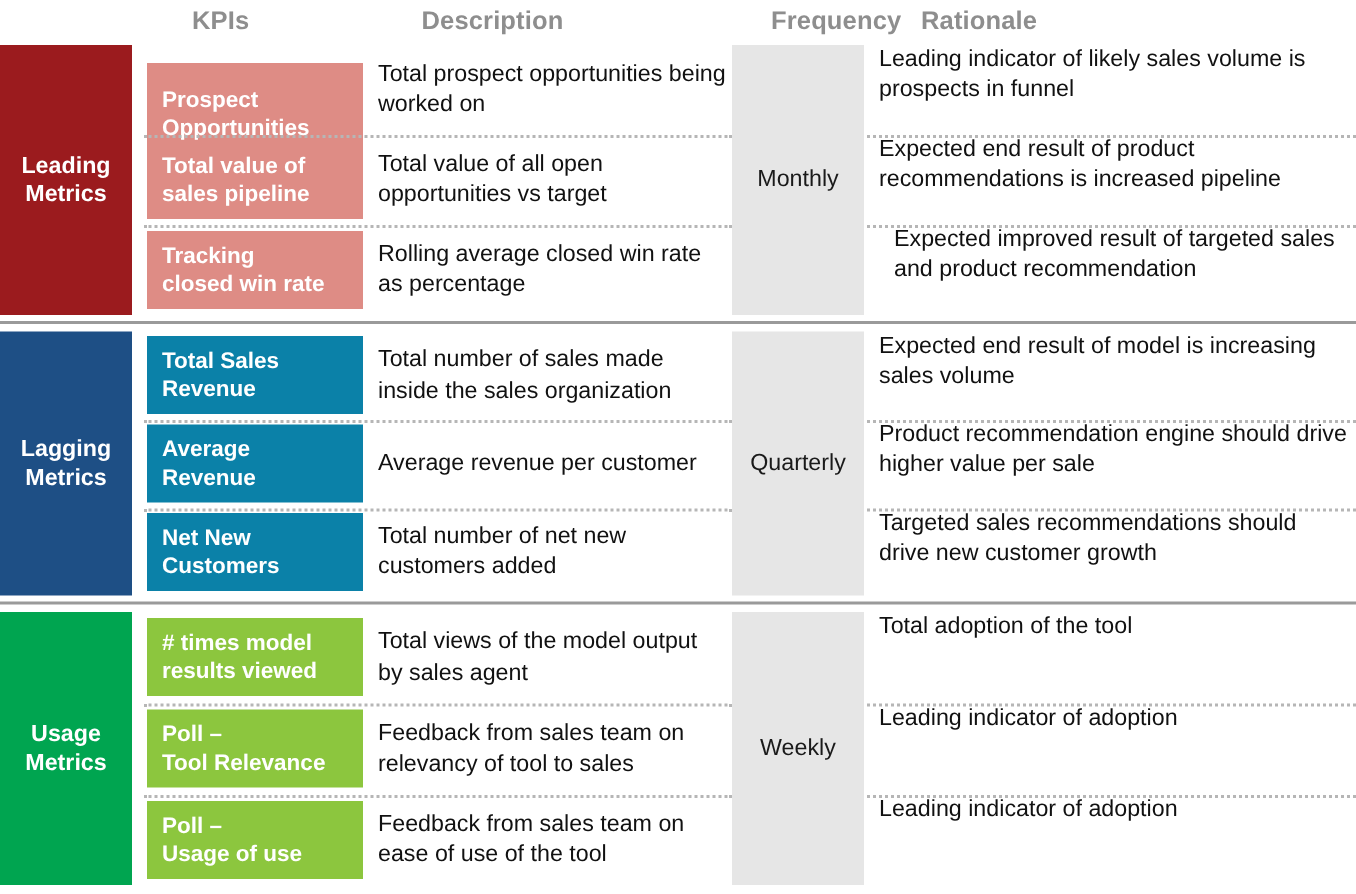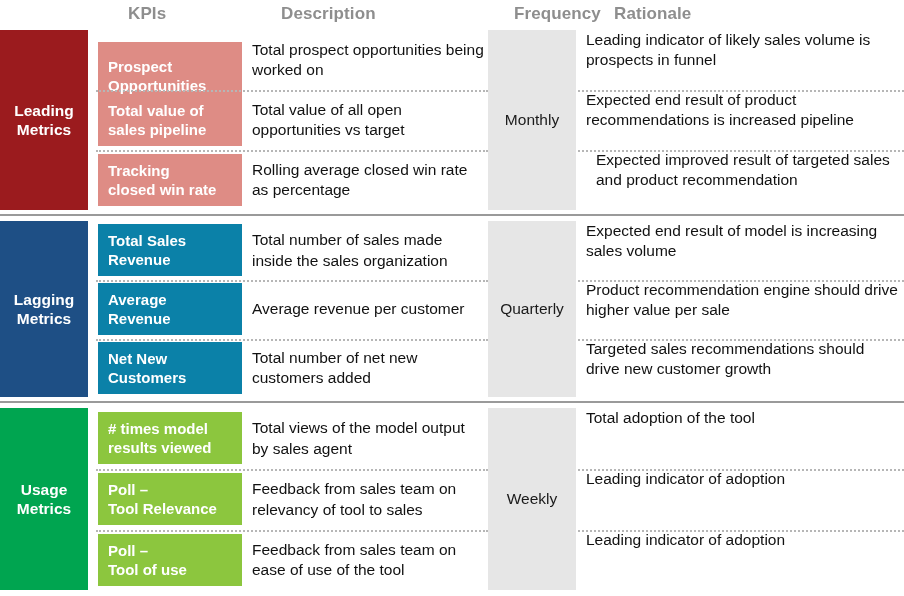--- a/index.html
+++ b/index.html
@@ -332,21 +332,21 @@
         <div class="rationale-text">Leading indicator of adoption</div>
       </div>
     </div>
     <div class="row-sep sep-left" style="top:122px;"></div>
     <div class="row-sep sep-right" style="top:122px;"></div>
 
     <div class="row" style="top:122px;height:60px;">
       <div class="kpi-tile" style="top:4px;height:52px;background:#8cc63e;">
         <div class="kpi-tile-text">
           <span>Poll –</span><br>
-          <span>Tool of use</span>
+          <span>Usage of use</span>
         </div>
       </div>
       <div class="desc-cell" style="top:0;height:60px;">
         <div class="desc-text">Feedback from sales team on ease of use of the tool</div>
       </div>
       <div class="rationale-cell" style="top:0;height:60px;">
         <div class="rationale-text">Leading indicator of adoption</div>
       </div>
     </div>
   </div>

